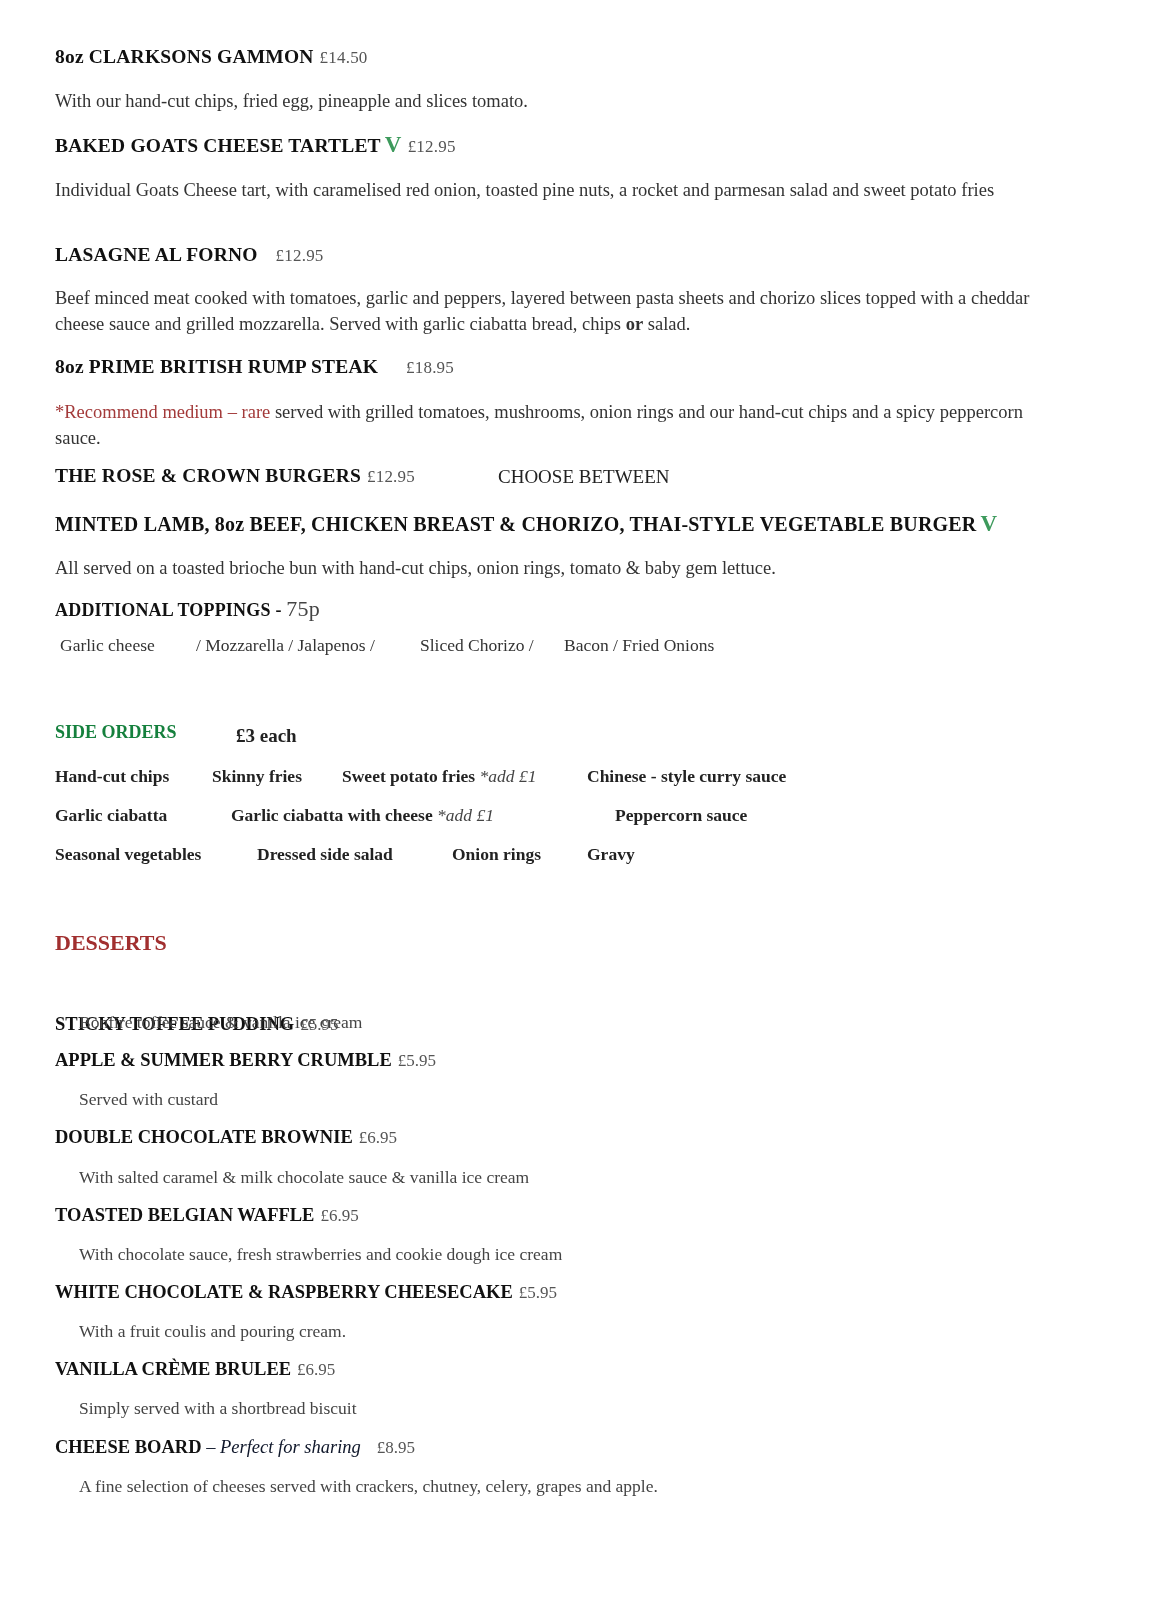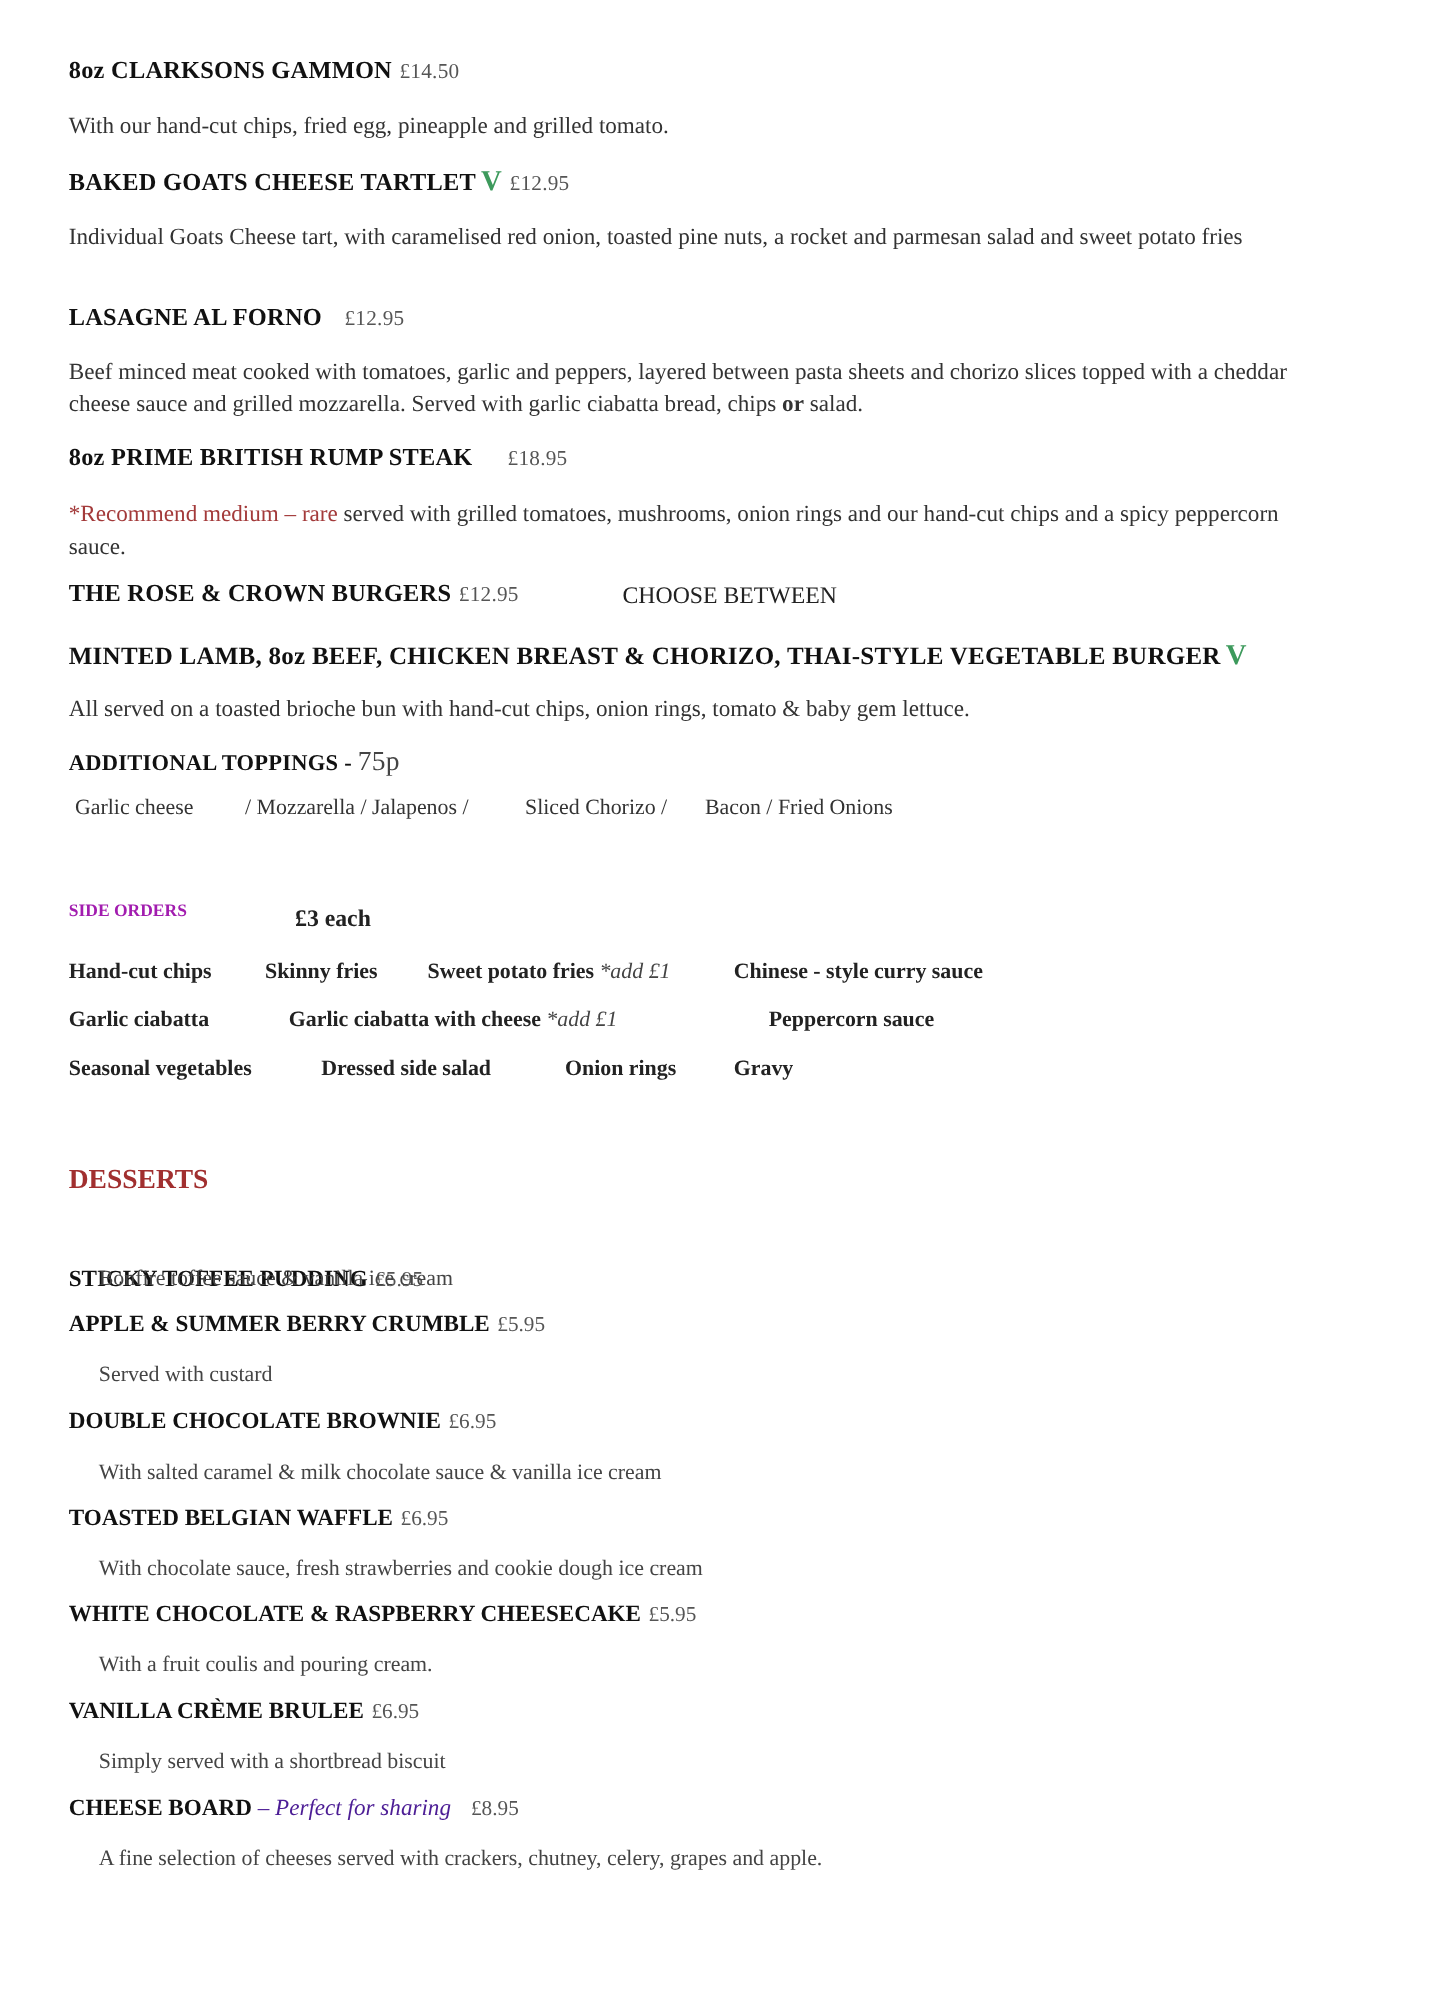--- a/index.html
+++ b/index.html
@@ -4,36 +4,36 @@
 <style>
   html, body { margin: 0; padding: 0; background: #ffffff; }
   body { width: 1150px; height: 1604px; position: relative; overflow: hidden;
          font-family: "Liberation Serif", "DejaVu Serif", serif; color: #222; }
   .abs { position: absolute; white-space: nowrap; }
   .title { font-weight: bold; font-size: 19.5px; color: #111; letter-spacing: 0.2px; }
   .price { font-weight: normal; color: #555; font-size: 17px; margin-left: 6px; }
   .desc { font-size: 18.5px; color: #333; line-height: 26px; white-space: normal; width: 1010px; }
   .veg { color: #3d9a5c; font-weight: bold; font-size: 23px; margin-left: 4px; }
   .red { color: #a33a3a; }
-  .heading-olive { color: #a21caf; font-weight: bold; font-size: 14px; }
+  .heading-olive { color: #15803d; font-weight: bold; font-size: 18px; }
   .heading-red { color: #a12f2f; font-weight: bold; font-size: 22px; }
   .side { font-weight: bold; font-size: 17.5px; color: #222; }
   .addon { font-style: italic; font-weight: normal; color: #444; }
   .topping { font-size: 17.5px; color: #333; }
   .ddesc { font-size: 17.5px; color: #444; margin-left: 24px; }
   .dtitle { font-weight: bold; font-size: 18.5px; color: #111; }
   .ital { font-style: italic; font-weight: normal; }
 </style>
 </head>
 <body>
 
 <div class="abs title" style="left:55px;top:46px;">
   <span>8oz CLARKSONS GAMMON</span><span class="price">£14.50</span>
 </div>
-<div class="abs desc" style="left:55px;top:88px;">With our hand-cut chips, fried egg, pineapple and grilled tomato.</div>
+<div class="abs desc" style="left:55px;top:88px;">With our hand-cut chips, fried egg, pineapple and slices tomato.</div>
 
 <div class="abs title" style="left:55px;top:132px;">
   <span>BAKED GOATS CHEESE TARTLET</span><span class="veg">V</span><span class="price">£12.95</span>
 </div>
 <div class="abs desc" style="left:55px;top:177px;">Individual Goats Cheese tart, with caramelised red onion, toasted pine nuts, a rocket and parmesan salad and sweet potato fries</div>
 
 <div class="abs title" style="left:55px;top:244px;">
   <span>LASAGNE AL FORNO</span><span class="price" style="margin-left:18px;">£12.95</span>
 </div>
 <div class="abs desc" style="left:55px;top:285px;"><span>Beef minced meat cooked with tomatoes, garlic and peppers, layered between pasta sheets and chorizo slices topped with a cheddar cheese sauce and grilled mozzarella. Served with garlic ciabatta bread, chips </span><b>or</b><span> salad.</span></div>
@@ -89,14 +89,14 @@
 
 <div class="abs dtitle" style="left:55px;top:1205px;"><span>TOASTED BELGIAN WAFFLE</span><span class="price">£6.95</span></div>
 <div class="abs ddesc" style="left:55px;top:1244px;">With chocolate sauce, fresh strawberries and cookie dough ice cream</div>
 
 <div class="abs dtitle" style="left:55px;top:1282px;"><span>WHITE CHOCOLATE &amp; RASPBERRY CHEESECAKE</span><span class="price">£5.95</span></div>
 <div class="abs ddesc" style="left:55px;top:1321px;">With a fruit coulis and pouring cream.</div>
 
 <div class="abs dtitle" style="left:55px;top:1359px;"><span>VANILLA CRÈME BRULEE</span><span class="price">£6.95</span></div>
 <div class="abs ddesc" style="left:55px;top:1398px;">Simply served with a shortbread biscuit</div>
 
-<div class="abs dtitle" style="left:55px;top:1437px;"><span>CHEESE BOARD</span> <span class="ital" style="color:#4c1d95;">– Perfect for sharing</span><span class="price" style="margin-left:16px;">£8.95</span></div>
+<div class="abs dtitle" style="left:55px;top:1437px;"><span>CHEESE BOARD</span> <span class="ital" style="color:#0f172a;">– Perfect for sharing</span><span class="price" style="margin-left:16px;">£8.95</span></div>
 <div class="abs ddesc" style="left:55px;top:1476px;">A fine selection of cheeses served with crackers, chutney, celery, grapes and apple.</div>
 
 </body></html>

